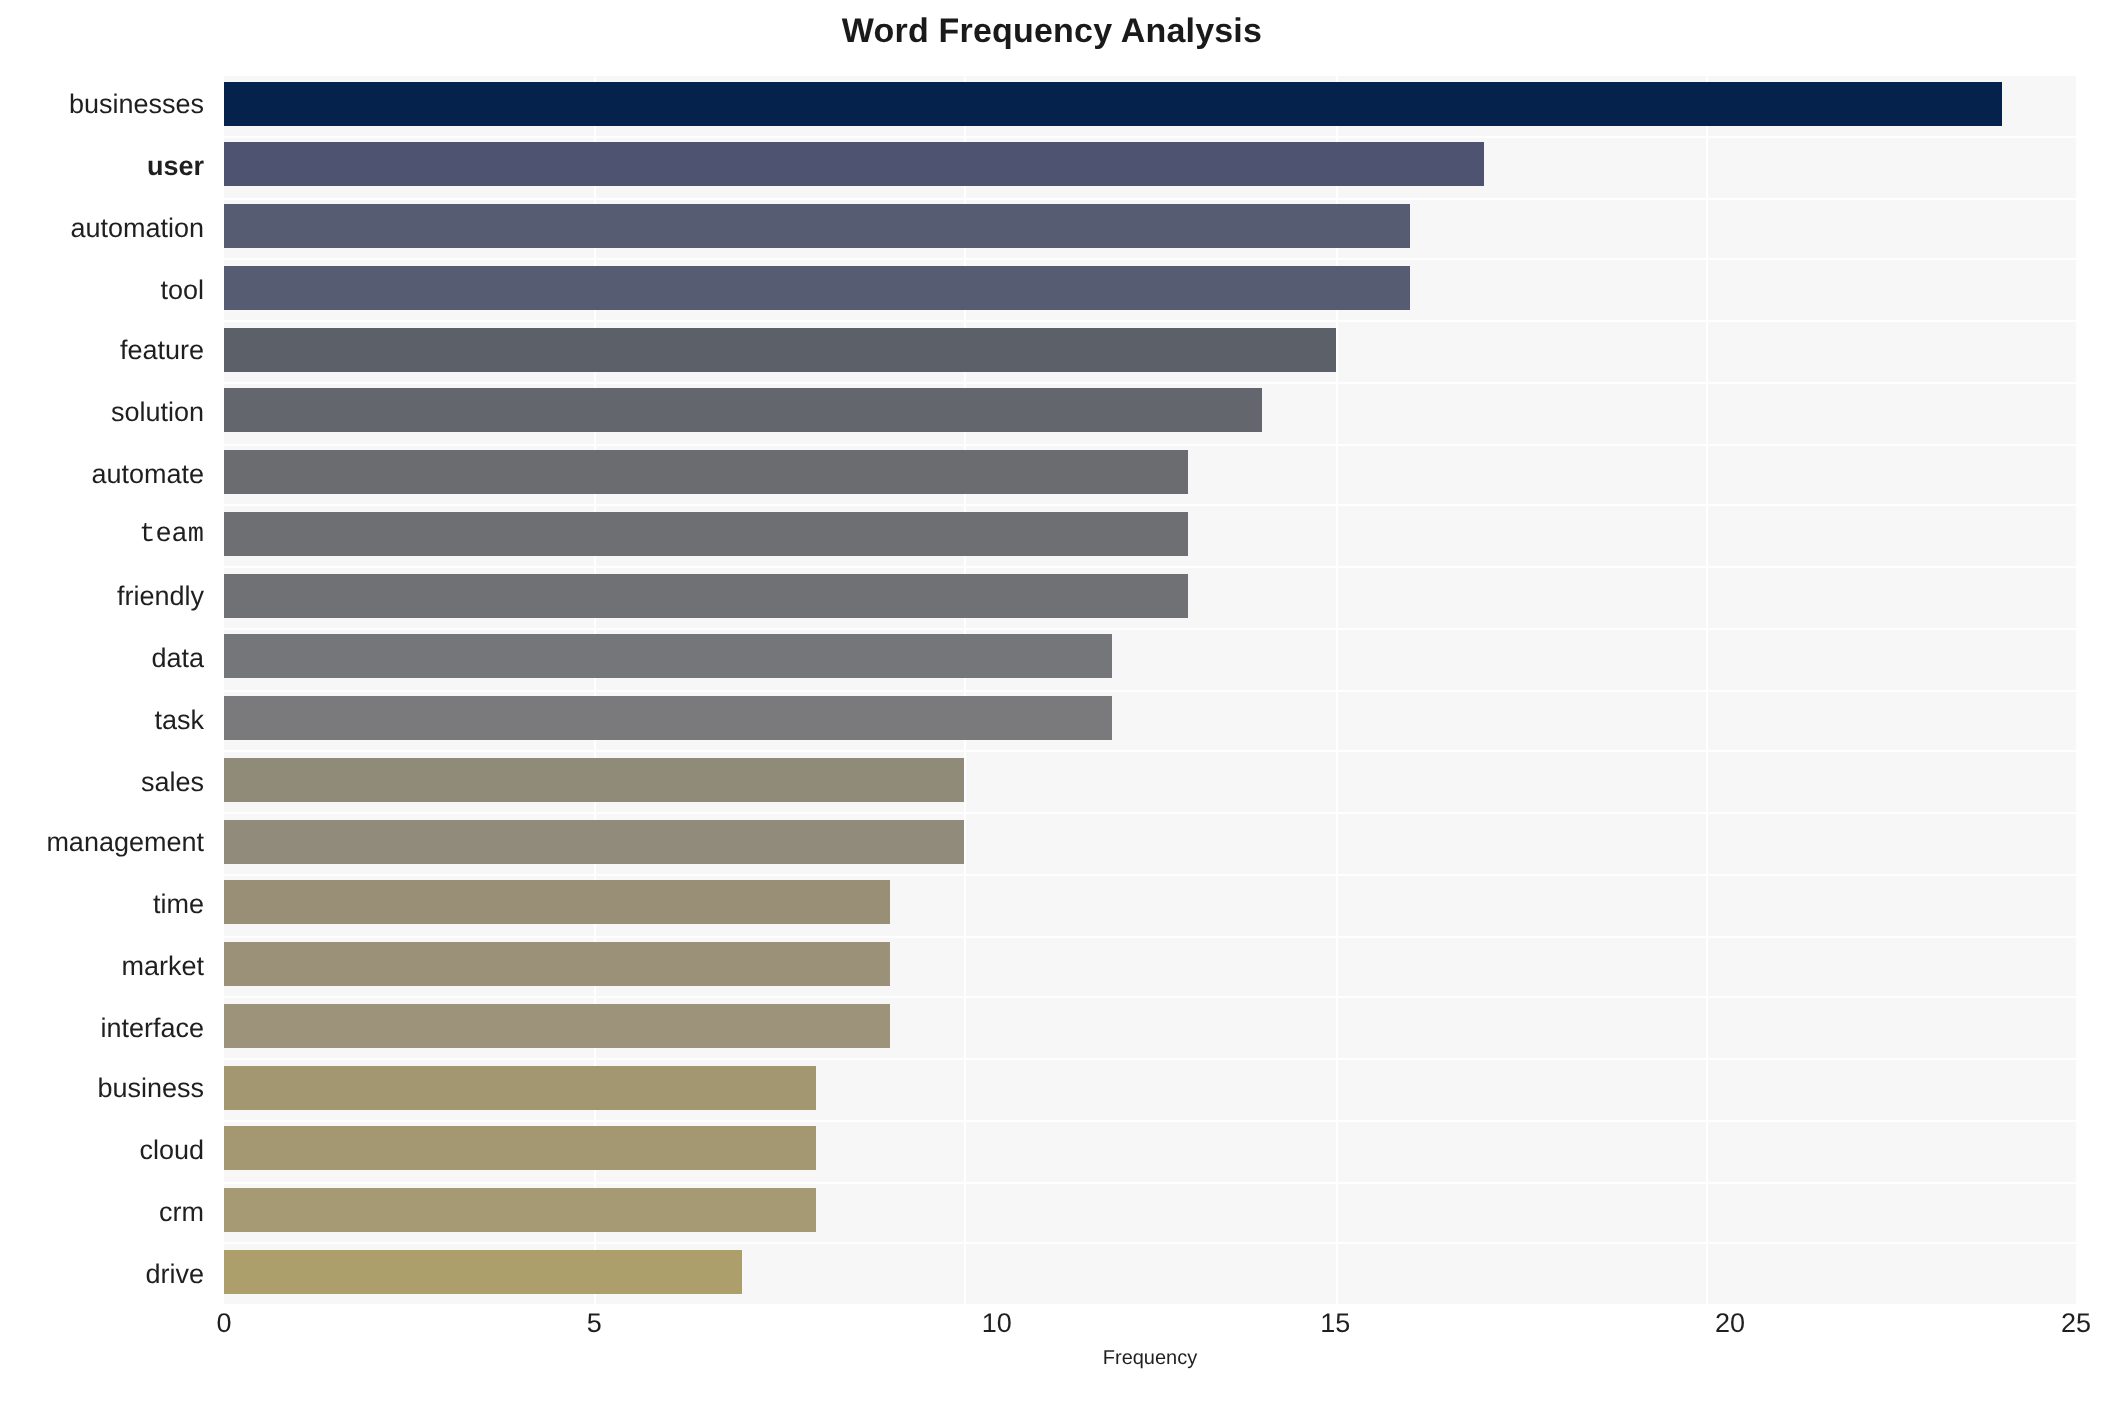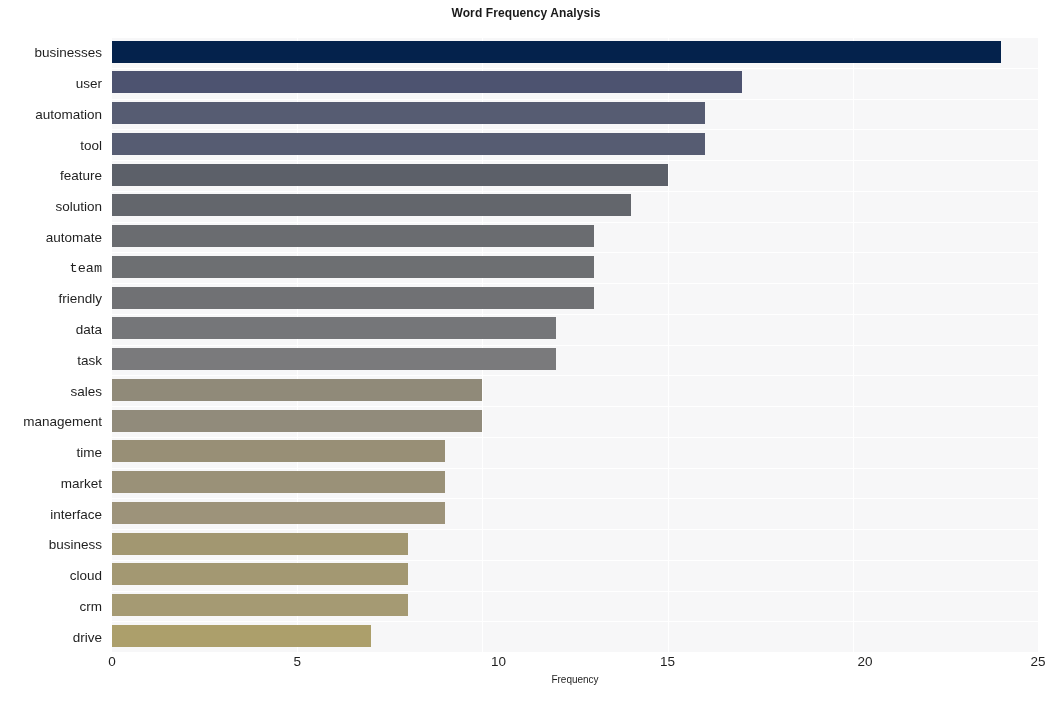--- a/index.html
+++ b/index.html
@@ -20,21 +20,21 @@
     height: 701px;
     background: #ffffff;
   }
 
   #chart-title {
     position: absolute;
     left: 0;
     top: 6px;
     width: 1052px;
     text-align: center;
-    font-size: 12px;
+    font-size: 17px;
     font-weight: bold;
     color: #1a1a1a;
     letter-spacing: 0.1px;
   }
 
   
   #plot-area {
     position: absolute;
     left: 112px;
     top: 37px;
@@ -204,21 +204,21 @@
         <div class="bar" title="crm: 8" style="width: 296.32px; background: rgb(165, 154, 115);"></div>
       </div>
       <div class="band-sep" style="top: 584.25px;"></div>
       <div class="bar-row" style="top: 584.25px; width: 926px;">
         <div class="bar" title="drive: 7" style="width: 259.28px; background: rgb(172, 159, 107);"></div>
       </div>
     </div>
 
   <div id="ytick-layer">
       <div class="ylabel" style="top: 15.375px;">businesses</div>
-      <div class="ylabel" style="top: 46.125px;">user</div>
+      <div class="ylabel" style="top: 46.125px; font-weight: bold;">user</div>
       <div class="ylabel" style="top: 76.875px;">automation</div>
       <div class="ylabel" style="top: 107.625px;">tool</div>
       <div class="ylabel" style="top: 138.375px;">feature</div>
       <div class="ylabel" style="top: 169.125px;">solution</div>
       <div class="ylabel" style="top: 199.875px;">automate</div>
       <div class="ylabel" style="top: 230.625px; font-family: Liberation Mono, monospace;">team</div>
       <div class="ylabel" style="top: 261.375px;">friendly</div>
       <div class="ylabel" style="top: 292.125px;">data</div>
       <div class="ylabel" style="top: 322.875px;">task</div>
       <div class="ylabel" style="top: 353.625px;">sales</div>

